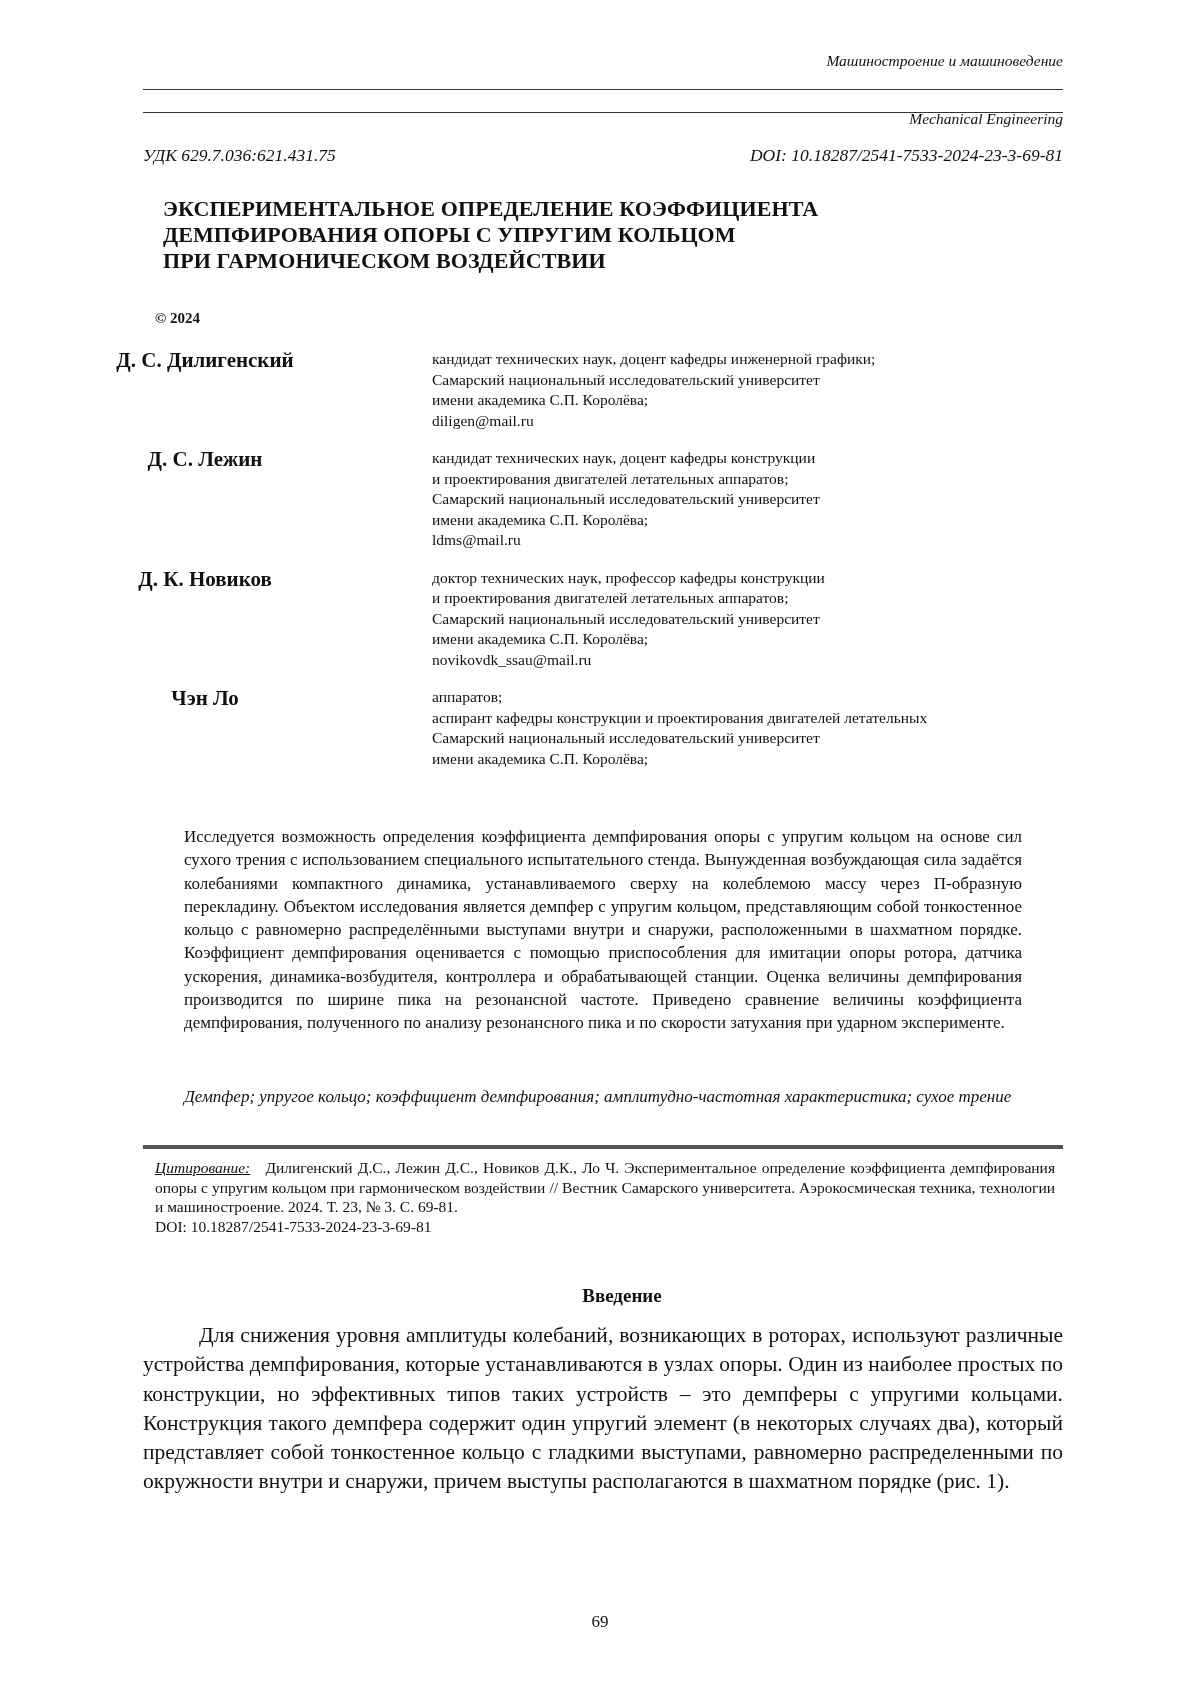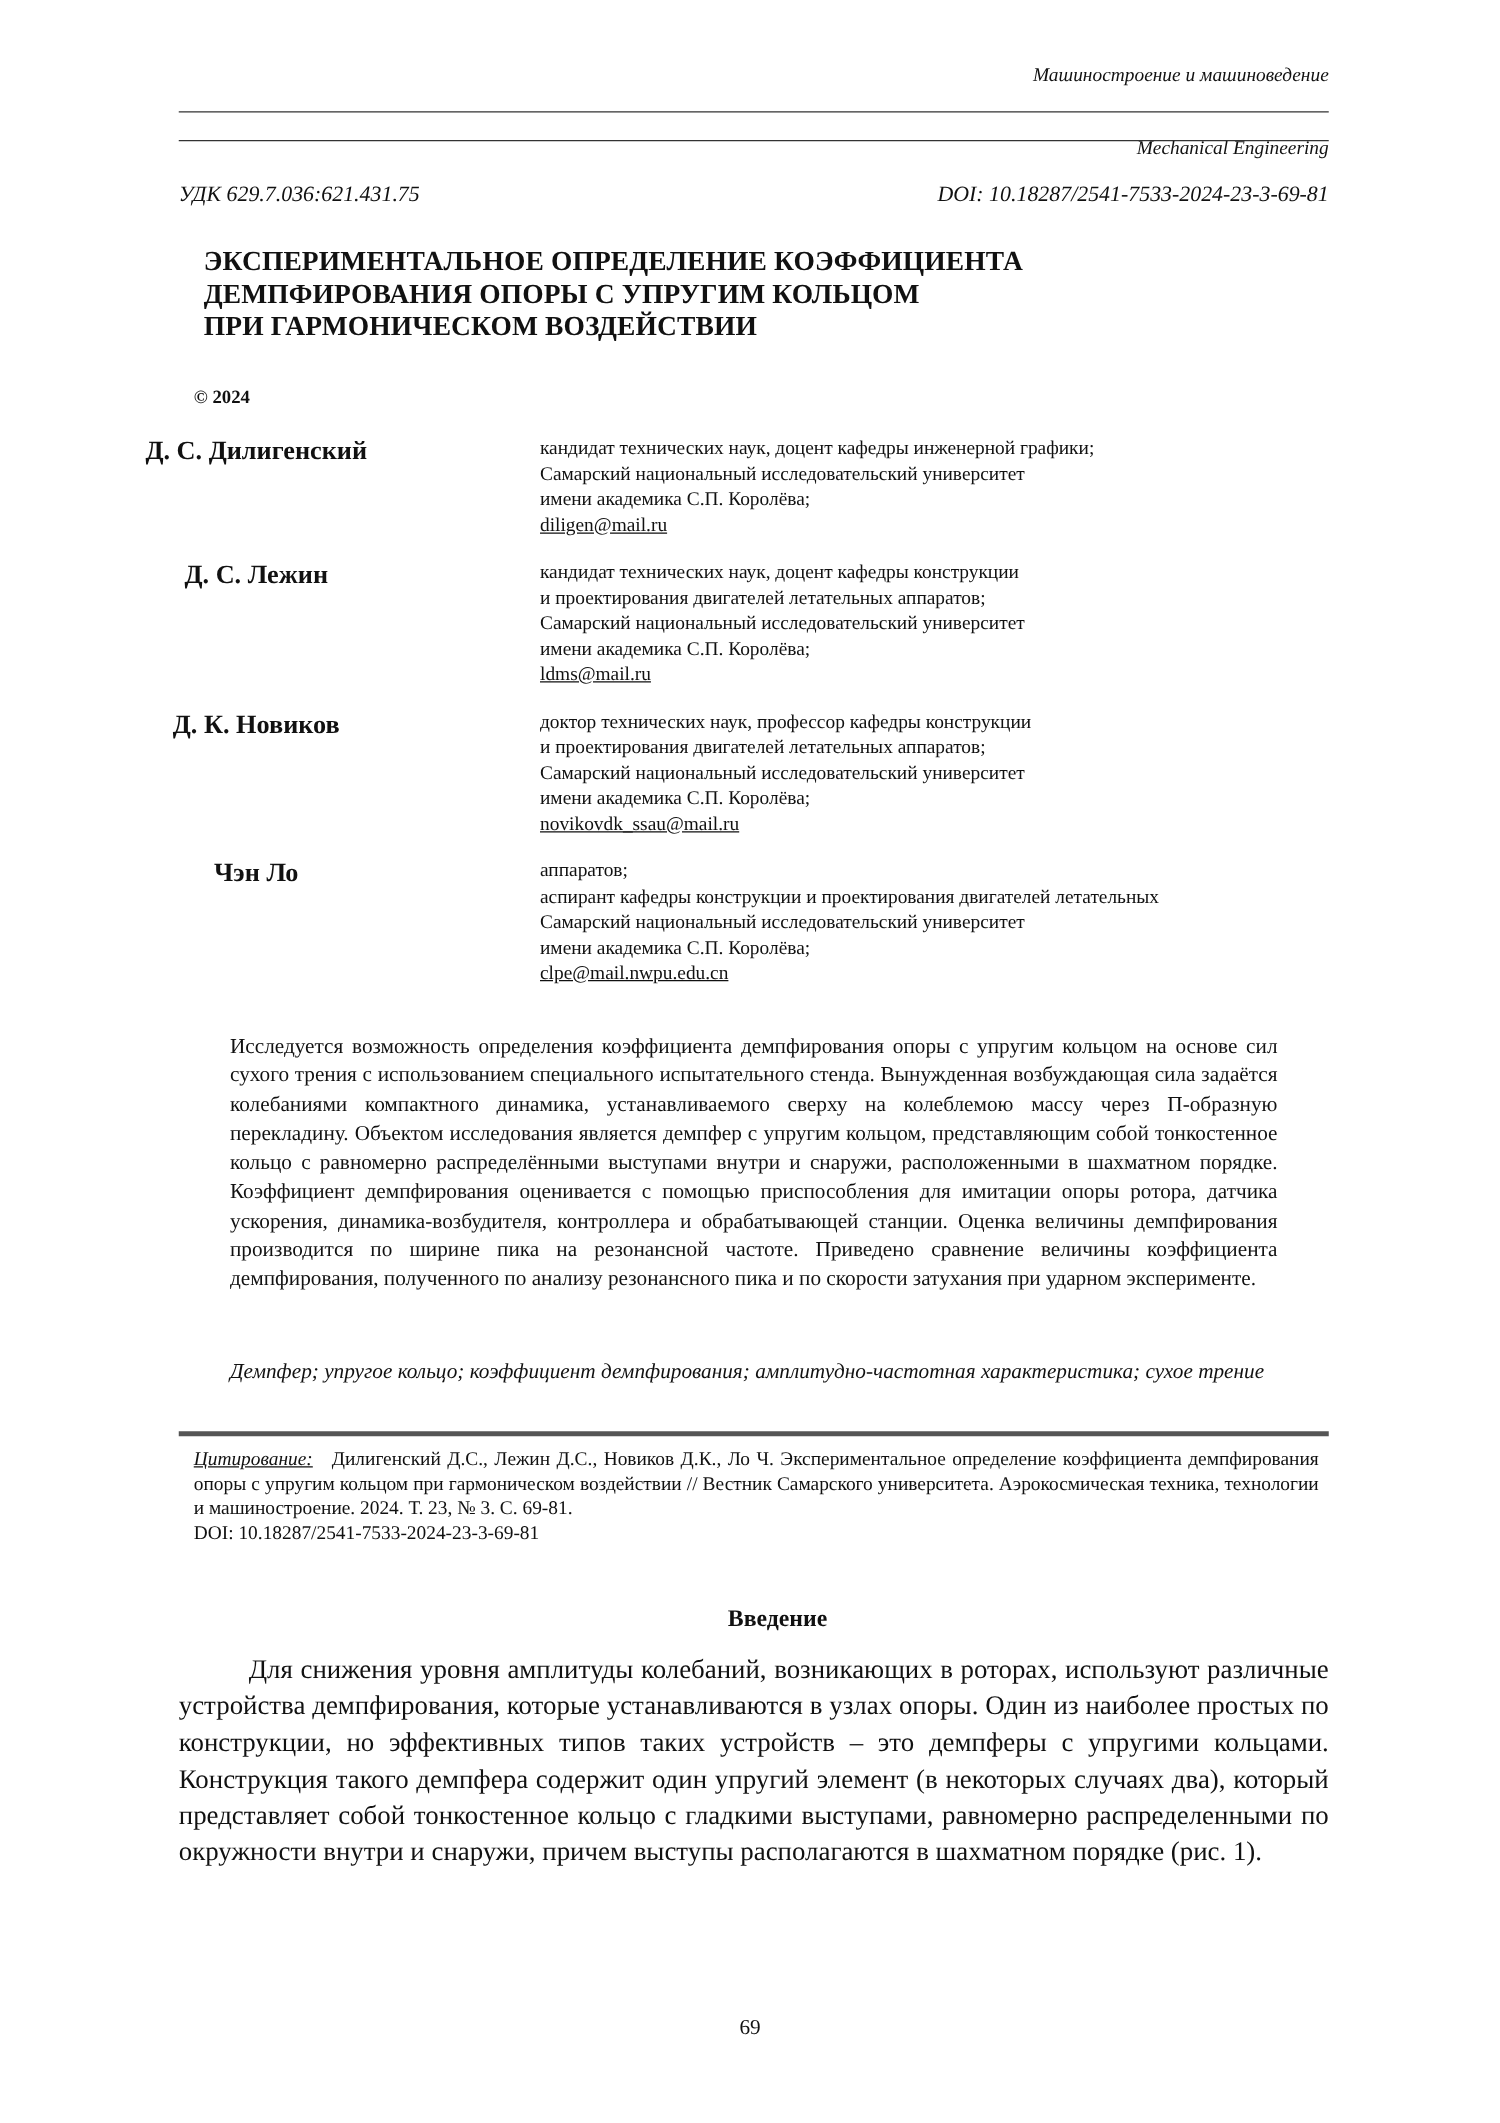--- a/index.html
+++ b/index.html
@@ -27,21 +27,21 @@
   .copy { position: absolute; left: 155px; top: 310px; font-weight: bold; font-size: 15px; }
 
   .authors { position: absolute; left: 0; top: 348px; width: 1200px; }
   .author { position: relative; display: flex; margin-bottom: 16px; }
   .author-name {
     width: 432px; text-align: center; font-weight: bold; font-size: 21px;
     padding-right: 22px; box-sizing: border-box; line-height: 24px;
   }
   .author-aff { font-size: 15.5px; line-height: 20.5px; width: 600px; padding-top: 1px; }
   .author-aff div { white-space: nowrap; }
-  .email { text-decoration: underline; color: #111; }
+  .email { color: #111; }
 
   .abstract {
     position: absolute; left: 184px; top: 825px; width: 838px;
     font-size: 17px; line-height: 23.3px; text-align: justify; text-align-last: left;
   }
   .abstract p { margin: 0; text-align: justify; }
   .keywords {
     position: absolute; left: 184px; top: 1085px; width: 838px;
     font-style: italic; font-size: 17px; line-height: 23px; text-align: justify;
   }
@@ -117,21 +117,20 @@
         <div><a class="email">novikovdk_ssau@mail.ru</a></div>
       </div>
     </div>
     <div class="author">
       <div class="author-name">Чэн Ло</div>
       <div class="author-aff">
         <div>аппаратов;</div>
         <div>аспирант кафедры конструкции и проектирования двигателей летательных</div>
         <div>Самарский национальный исследовательский университет</div>
         <div>имени академика С.П. Королёва;</div>
-        <div><a class="email">clpe@mail.nwpu.edu.cn</a></div>
       </div>
     </div>
   </div>
 
   <div class="abstract">
     <p>Исследуется возможность определения коэффициента демпфирования опоры с упругим кольцом на основе сил сухого трения с использованием специального испытательного стенда. Вынужденная возбуждающая сила задаётся колебаниями компактного динамика, устанавливаемого сверху на колеблемою массу через П-образную перекладину. Объектом исследования является демпфер с упругим кольцом, представляющим собой тонкостенное кольцо с равномерно распределёнными выступами внутри и снаружи, расположенными в шахматном порядке. Коэффициент демпфирования оценивается с помощью приспособления для имитации опоры ротора, датчика ускорения, динамика-возбудителя, контроллера и обрабатывающей станции. Оценка величины демпфирования производится по ширине пика на резонансной частоте. Приведено сравнение величины коэффициента демпфирования, полученного по анализу резонансного пика и по скорости затухания при ударном эксперименте.</p>
   </div>
 
   <div class="keywords">Демпфер; упругое кольцо; коэффициент демпфирования; амплитудно-частотная характеристика; сухое трение</div>
 

